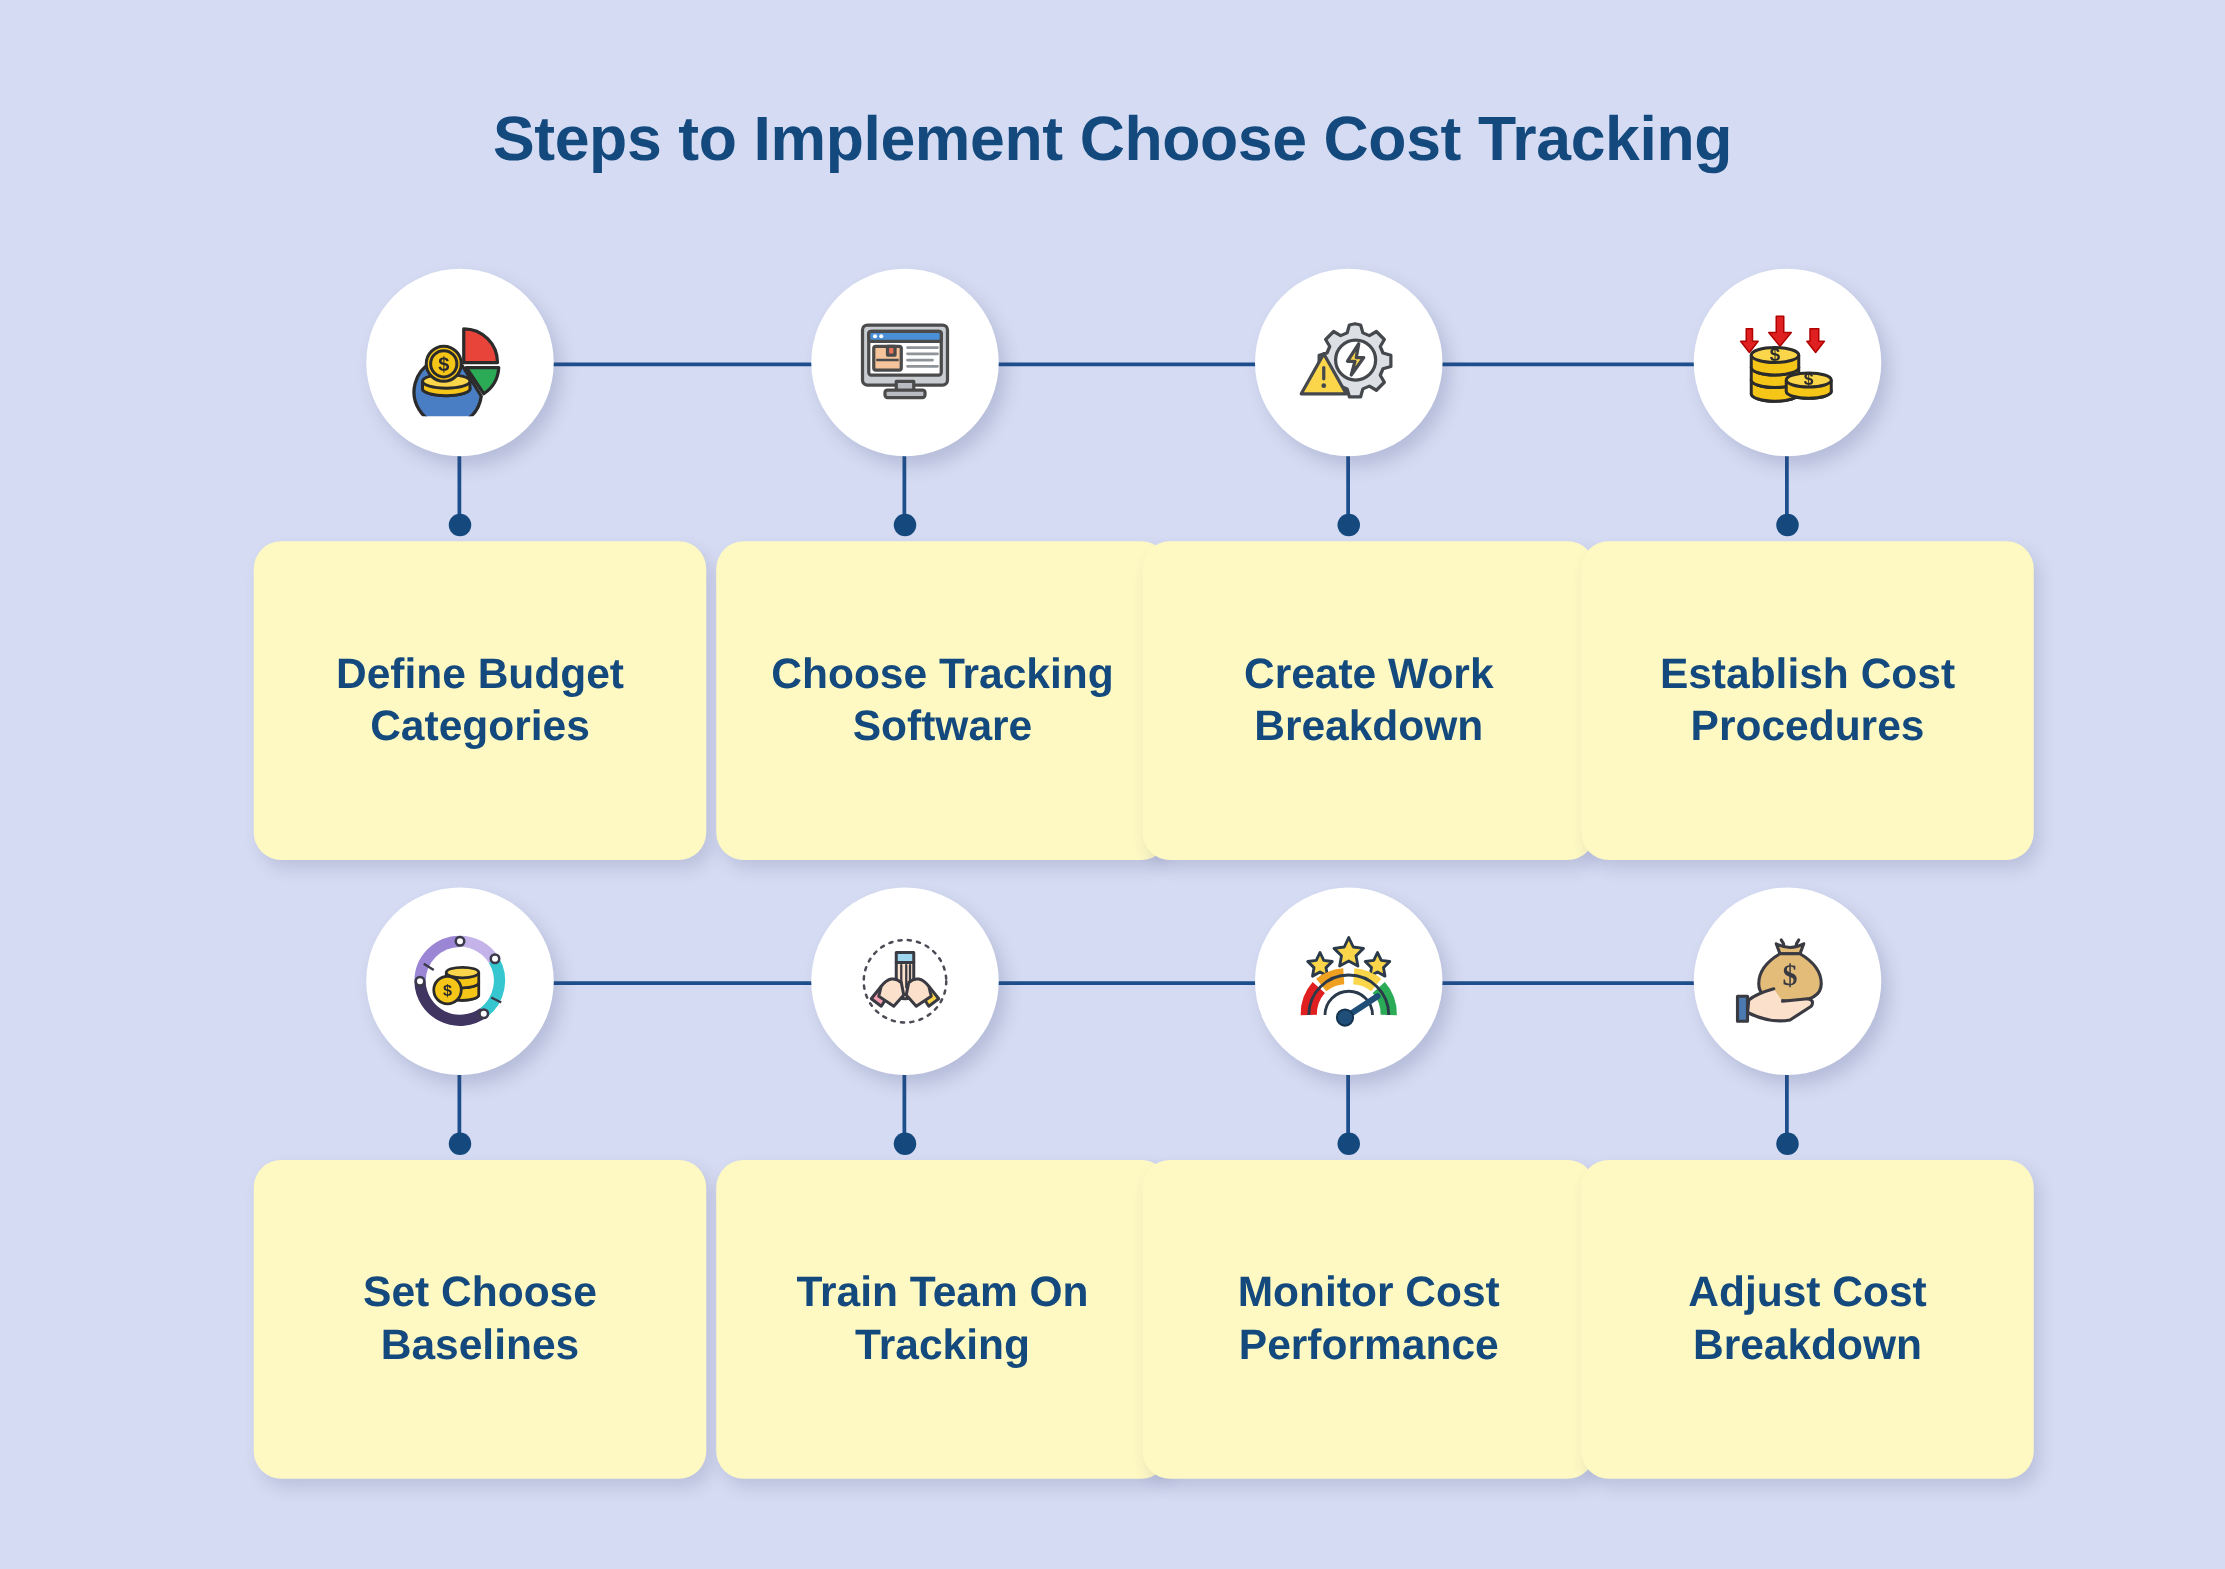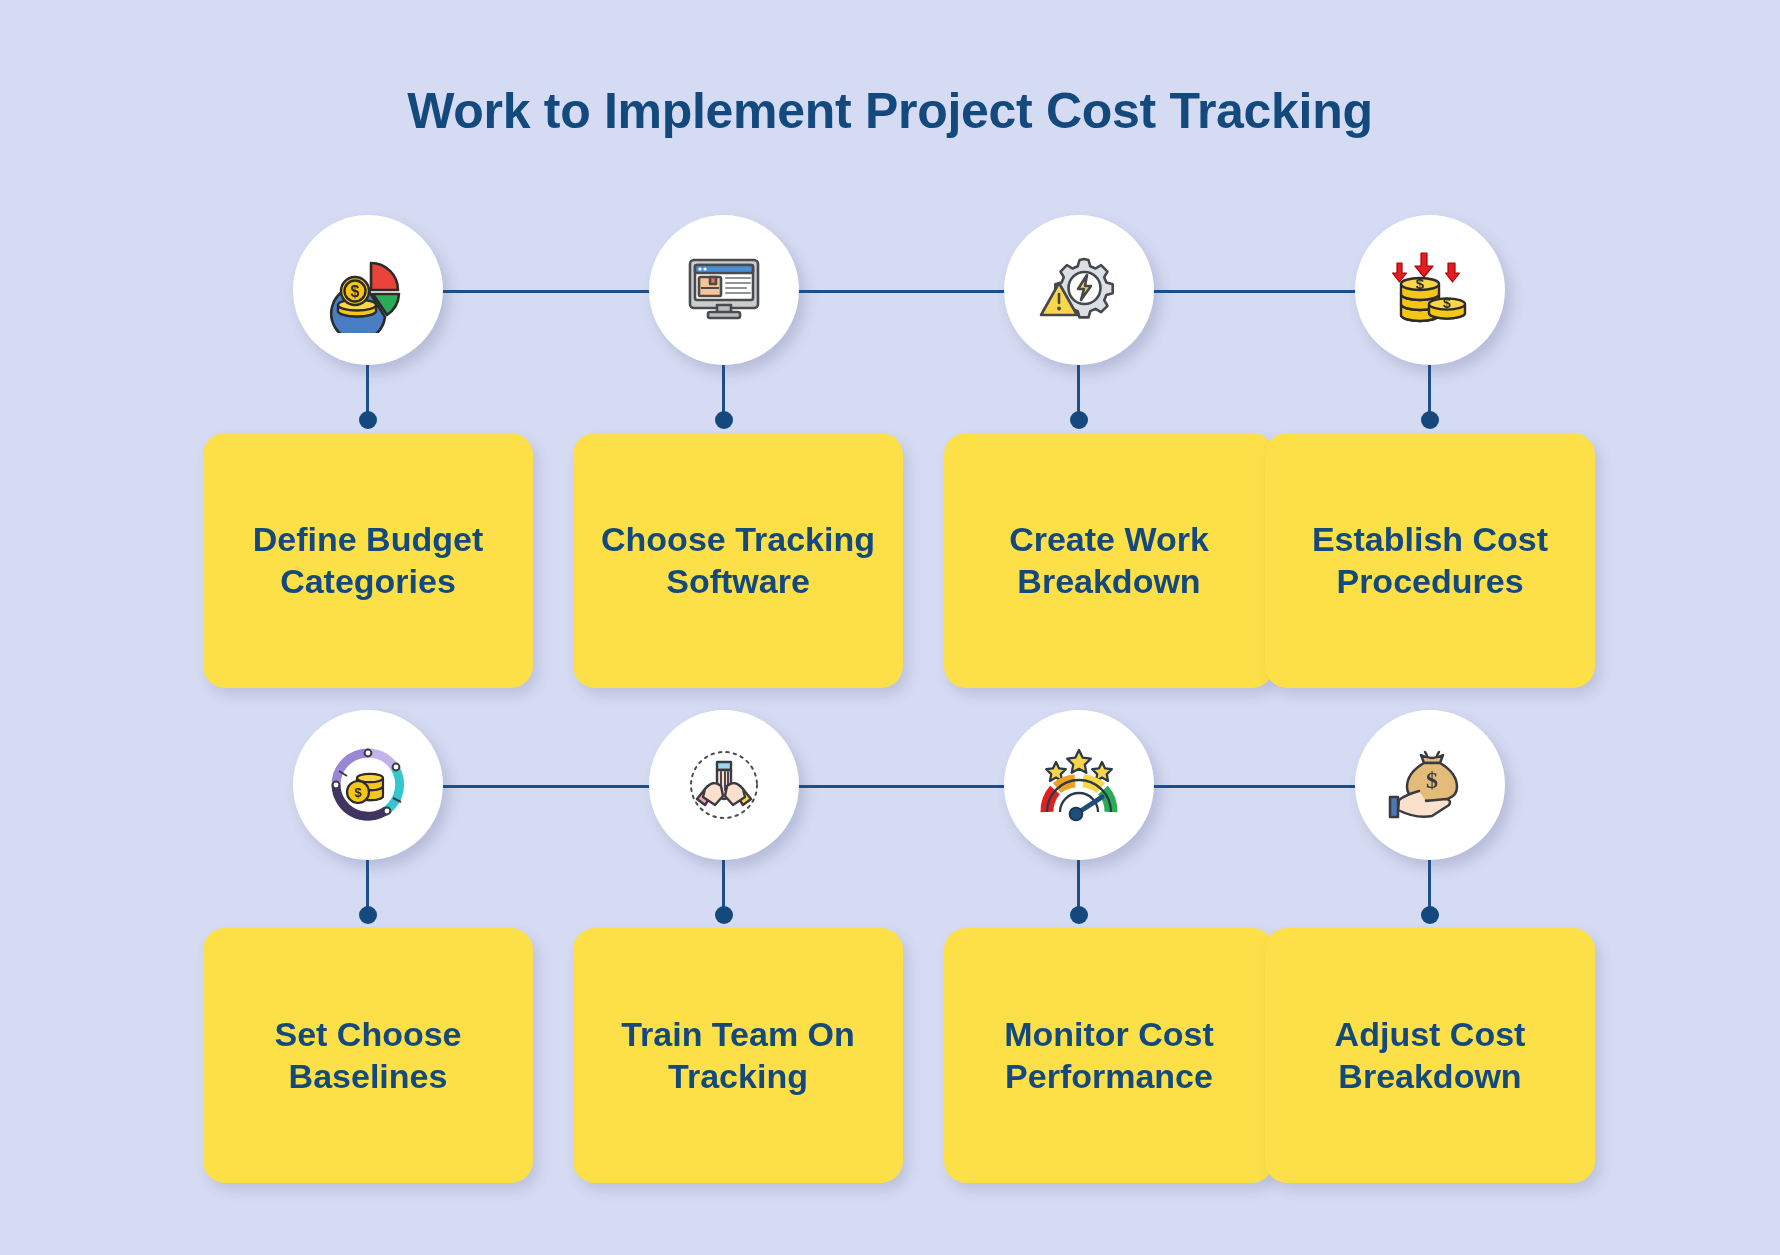--- a/index.html
+++ b/index.html
@@ -100,51 +100,51 @@
   }
   .dot.t0 { left: 359px; }
   .dot.t1 { left: 715px; }
   .dot.t2 { left: 1070px; }
   .dot.t3 { left: 1421px; }
 
   
   .card {
     position: absolute;
     top: 218px;
-    width: 330px;
+    width: 362px;
     height: 255px;
-    background: #fde047;
+    background: #fef9c3;
     border-radius: 22px;
     box-shadow: 5px 7px 13px rgba(60, 70, 120, 0.16);
     display: flex;
     align-items: center;
     justify-content: center;
     text-align: center;
     padding: 0 7px;
     box-sizing: border-box;
   }
   .card.k0 { left: 203px; }
   .card.k1 { left: 573px; }
-  .card.k2 { left: 944px; }
+  .card.k2 { left: 914px; }
   .card.k3 { left: 1265px; }
 
   .card-label {
     font-size: 34px;
     font-weight: bold;
     color: #14497e;
     line-height: 1.22;
     font-family: "Liberation Sans", sans-serif;
   }
 </style>
 </head>
 <body>
 
 <div class="canvas">
 
-  <div class="title">Work to Implement Project Cost Tracking</div>
+  <div class="title">Steps to Implement Choose Cost Tracking</div>
 
   <div class="row row-1">
 
     <div class="spine"></div>
 
     <div class="drop d0"></div>
     <div class="drop d1"></div>
     <div class="drop d2"></div>
     <div class="drop d3"></div>
 

